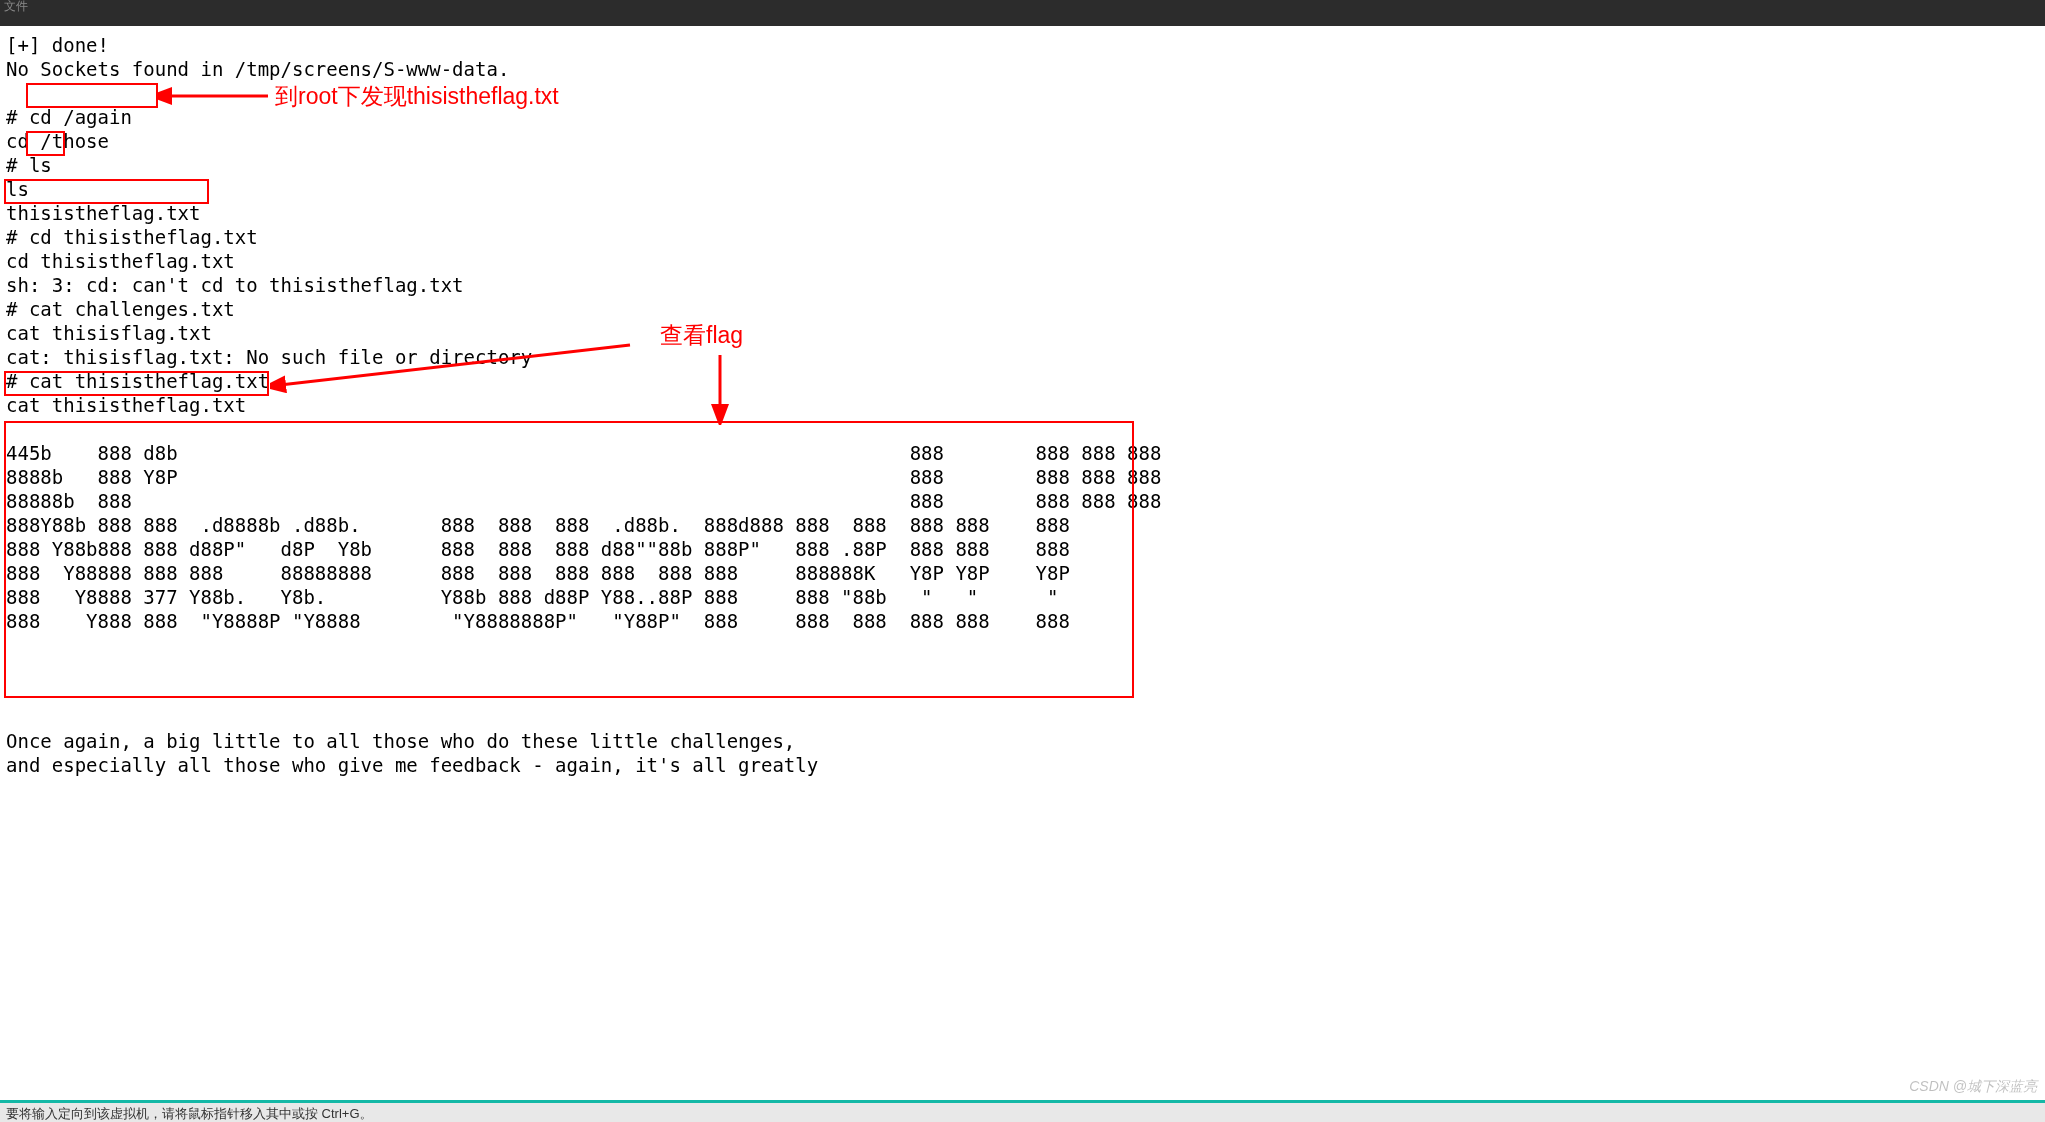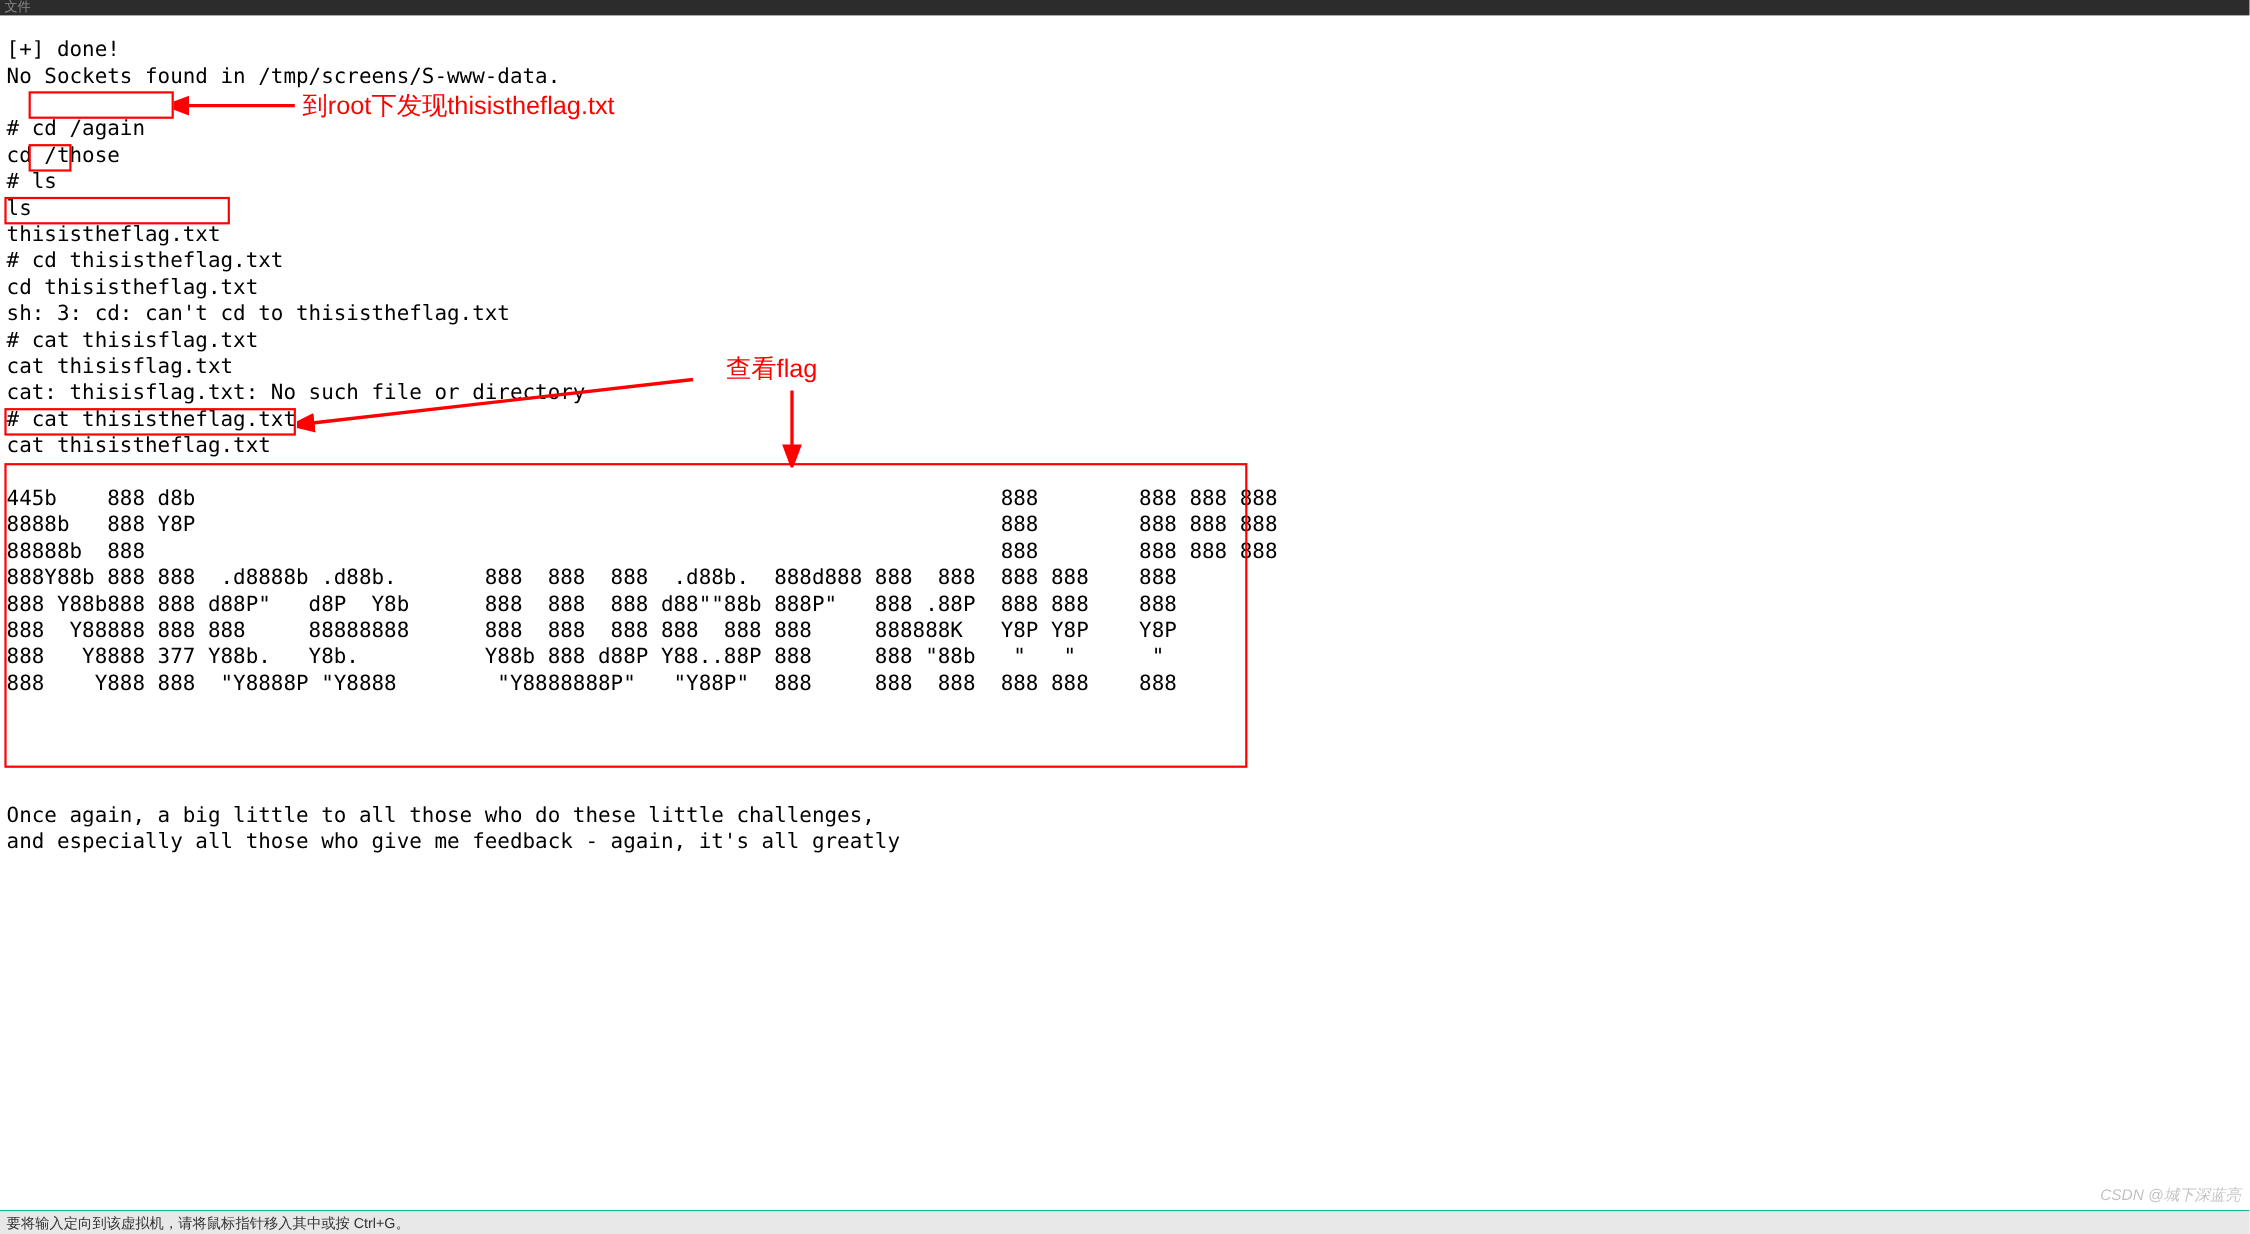--- a/index.html
+++ b/index.html
@@ -11,21 +11,21 @@
     font-family:"DejaVu Sans Mono","Courier New",monospace;
     font-size:19px;
     line-height:24px;
     color:#000;
     overflow:hidden;
   }
   .menubar{
     position:absolute;
     left:0; top:0;
     width:100%;
-    height:14px;
+    height:26px;
     background:#2c2c2c;
     color:#888;
     font-size:12px;
     line-height:12px;
     padding-left:4px;
     box-sizing:border-box;
     overflow:hidden;
   }
   .term{
     position:absolute;
@@ -46,21 +46,21 @@
     position:absolute;
     border:2px solid #ff0000;
     box-sizing:border-box;
   }
   .statusbar{
     position:absolute;
     left:0; bottom:0;
     width:100%;
     height:22px;
     background:#e8e8e8;
-    border-top:1px solid #14b8a6;
+    border-top:3px solid #14b8a6;
     font-family:"Microsoft YaHei","PingFang SC",sans-serif;
     font-size:13px;
     color:#333;
     line-height:22px;
     padding-left:6px;
     box-sizing:border-box;
   }
   .watermark{
     position:absolute;
     right:8px;
@@ -92,21 +92,21 @@
 <span>No Sockets found in /tmp/screens/S-www-data.</span>
 <span></span>
 <span># cd /again</span>
 <span>cd /those</span>
 <span># ls</span>
 <span>ls</span>
 <span>thisistheflag.txt</span>
 <span># cd thisistheflag.txt</span>
 <span>cd thisistheflag.txt</span>
 <span>sh: 3: cd: can't cd to thisistheflag.txt</span>
-<span># cat thisisflag.txt</span>
+<span># cat challenges.txt</span>
 <span>cat thisisflag.txt</span>
 <span>cat: thisisflag.txt: No such file or directory</span>
 <span># cat thisistheflag.txt</span>
 <span>cat thisistheflag.txt</span>
 <span></span>
 <span>445b    888 d8b                                                                888        888 888 888</span>
 <span>8888b   888 Y8P                                                                888        888 888 888</span>
 <span>88888b  888                                                                    888        888 888 888</span>
 <span>888Y88b 888 888  .d8888b .d88b.       888  888  888  .d88b.  888d888 888  888  888 888    888</span>
 <span>888 Y88b888 888 d88P"   d8P  Y8b      888  888  888 d88""88b 888P"   888 .88P  888 888    888</span>

